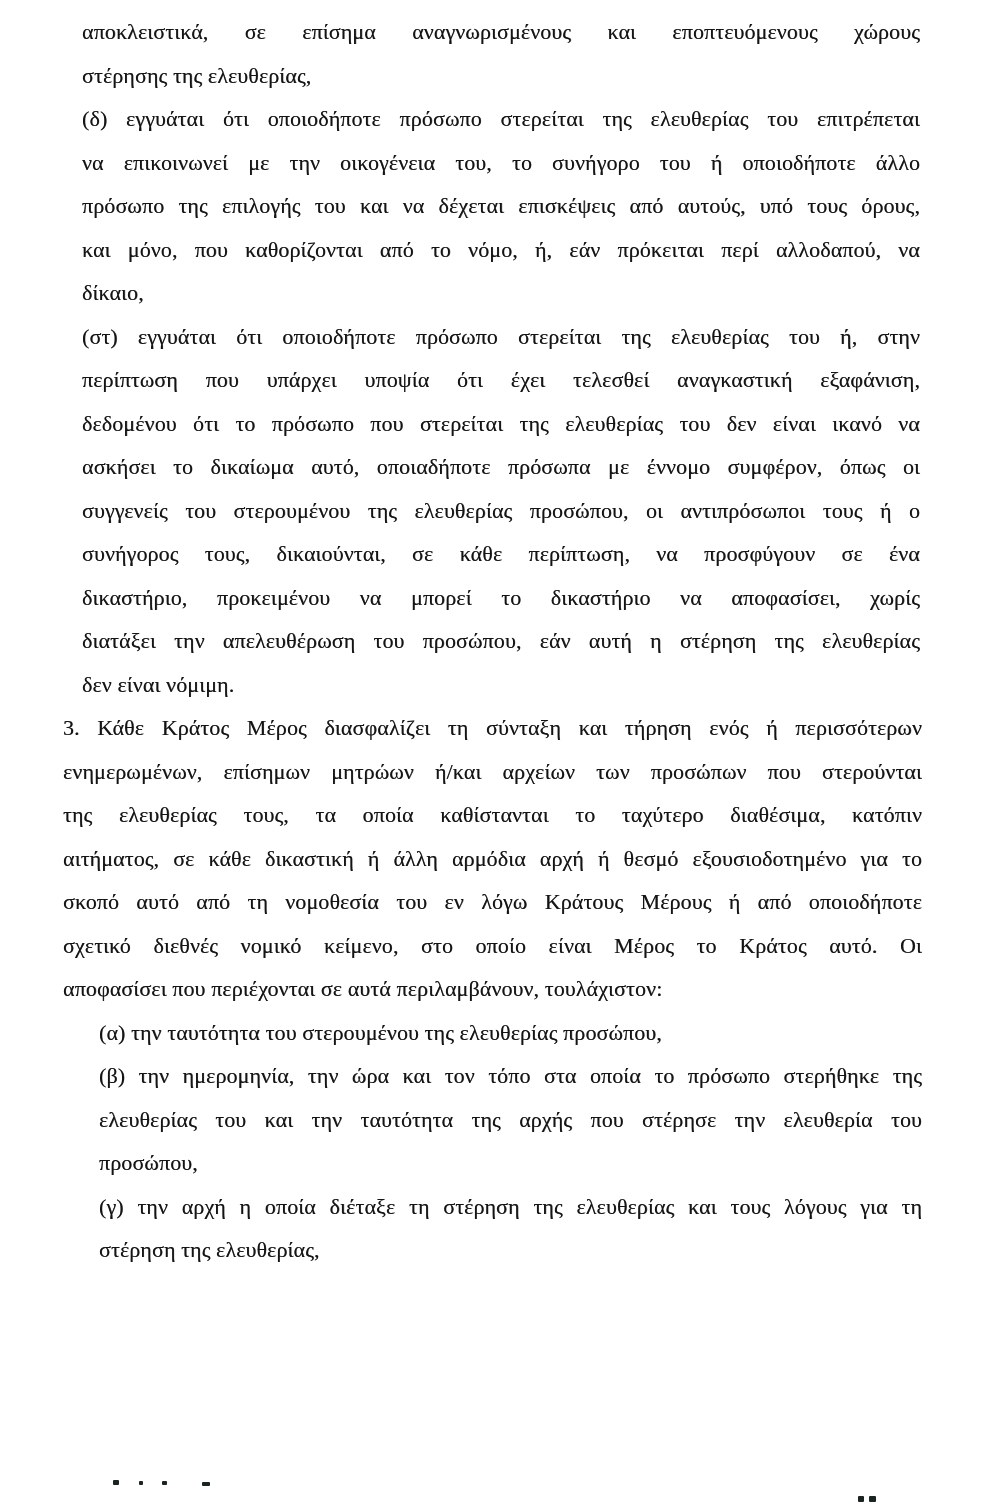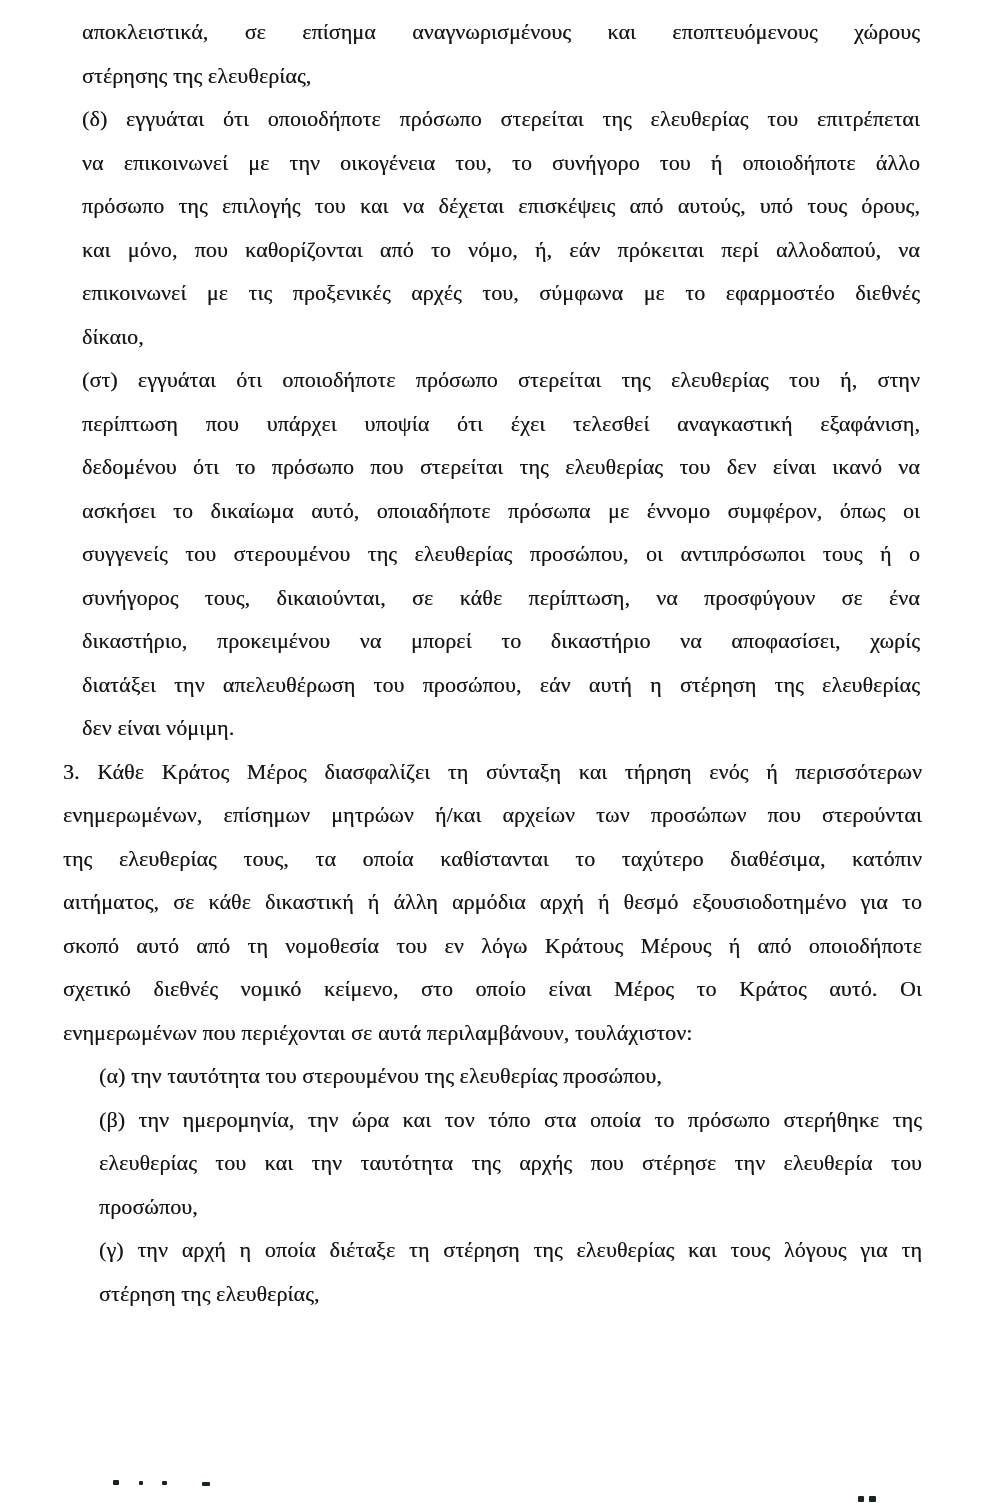--- a/index.html
+++ b/index.html
@@ -58,42 +58,41 @@
   <div class="paragraphs" id="paragraphs">
       <div class="para body">
         <div class="line">αποκλειστικά, σε επίσημα αναγνωρισμένους και εποπτευόμενους χώρους</div>
         <div class="line last">στέρησης της ελευθερίας,</div>
       </div>
       <div class="para body">
         <div class="line">(δ) εγγυάται ότι οποιοδήποτε πρόσωπο στερείται της ελευθερίας του επιτρέπεται</div>
         <div class="line">να επικοινωνεί με την οικογένεια του, το συνήγορο του ή οποιοδήποτε άλλο</div>
         <div class="line">πρόσωπο της επιλογής του και να δέχεται επισκέψεις από αυτούς, υπό τους όρους,</div>
         <div class="line">και μόνο, που καθορίζονται από το νόμο, ή, εάν πρόκειται περί αλλοδαπού, να</div>
-        <div class="line">επικοινωνεί με τις προξενικές αρχές του, σύμφωνα με το εφαρμοστέο διεθνές</div>
         <div class="line last">δίκαιο,</div>
       </div>
       <div class="para body">
         <div class="line">(στ) εγγυάται ότι οποιοδήποτε πρόσωπο στερείται της ελευθερίας του ή, στην</div>
         <div class="line">περίπτωση που υπάρχει υποψία ότι έχει τελεσθεί αναγκαστική εξαφάνιση,</div>
         <div class="line">δεδομένου ότι το πρόσωπο που στερείται της ελευθερίας του δεν είναι ικανό να</div>
         <div class="line">ασκήσει το δικαίωμα αυτό, οποιαδήποτε πρόσωπα με έννομο συμφέρον, όπως οι</div>
         <div class="line">συγγενείς του στερουμένου της ελευθερίας προσώπου, οι αντιπρόσωποι τους ή ο</div>
         <div class="line">συνήγορος τους, δικαιούνται, σε κάθε περίπτωση, να προσφύγουν σε ένα</div>
         <div class="line">δικαστήριο, προκειμένου να μπορεί το δικαστήριο να αποφασίσει, χωρίς</div>
         <div class="line">διατάξει την απελευθέρωση του προσώπου, εάν αυτή η στέρηση της ελευθερίας</div>
         <div class="line last">δεν είναι νόμιμη.</div>
       </div>
       <div class="para wide">
         <div class="line">3. Κάθε Κράτος Μέρος διασφαλίζει τη σύνταξη και τήρηση ενός ή περισσότερων</div>
         <div class="line">ενημερωμένων, επίσημων μητρώων ή/και αρχείων των προσώπων που στερούνται</div>
         <div class="line">της ελευθερίας τους, τα οποία καθίστανται το ταχύτερο διαθέσιμα, κατόπιν</div>
         <div class="line">αιτήματος, σε κάθε δικαστική ή άλλη αρμόδια αρχή ή θεσμό εξουσιοδοτημένο για το</div>
         <div class="line">σκοπό αυτό από τη νομοθεσία του εν λόγω Κράτους Μέρους ή από οποιοδήποτε</div>
         <div class="line">σχετικό διεθνές νομικό κείμενο, στο οποίο είναι Μέρος το Κράτος αυτό. Οι</div>
-        <div class="line last">ενημερωμένων που περιέχονται σε αυτά περιλαμβάνουν, τουλάχιστον:</div>
+        <div class="line last">αποφασίσει που περιέχονται σε αυτά περιλαμβάνουν, τουλάχιστον:</div>
       </div>
       <div class="para item">
         <div class="line last">(α) την ταυτότητα του στερουμένου της ελευθερίας προσώπου,</div>
       </div>
       <div class="para item">
         <div class="line">(β) την ημερομηνία, την ώρα και τον τόπο στα οποία το πρόσωπο στερήθηκε της</div>
         <div class="line">ελευθερίας του και την ταυτότητα της αρχής που στέρησε την ελευθερία του</div>
         <div class="line last">προσώπου,</div>
       </div>
       <div class="para item">

